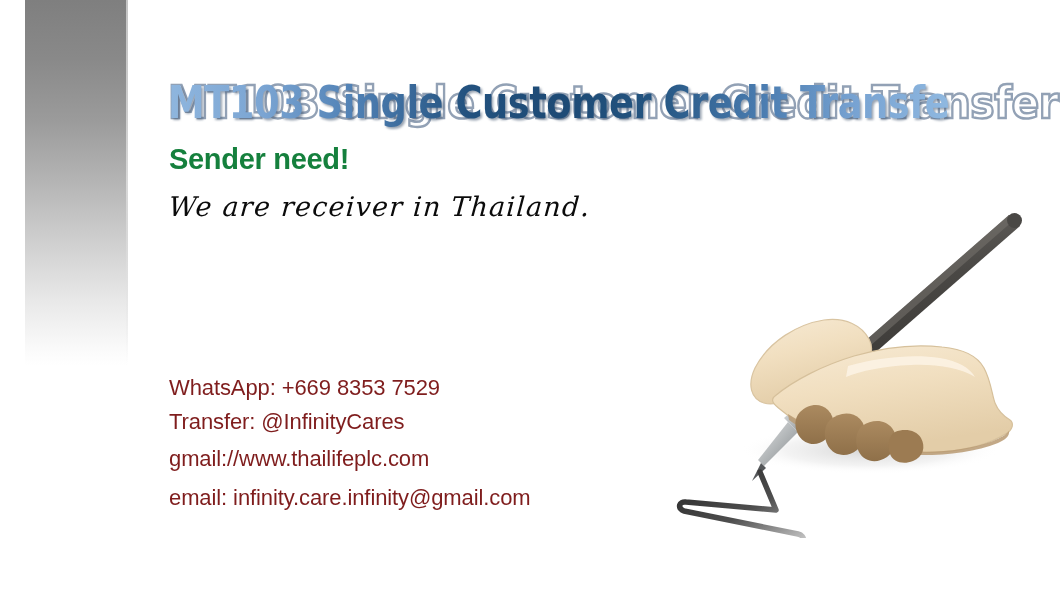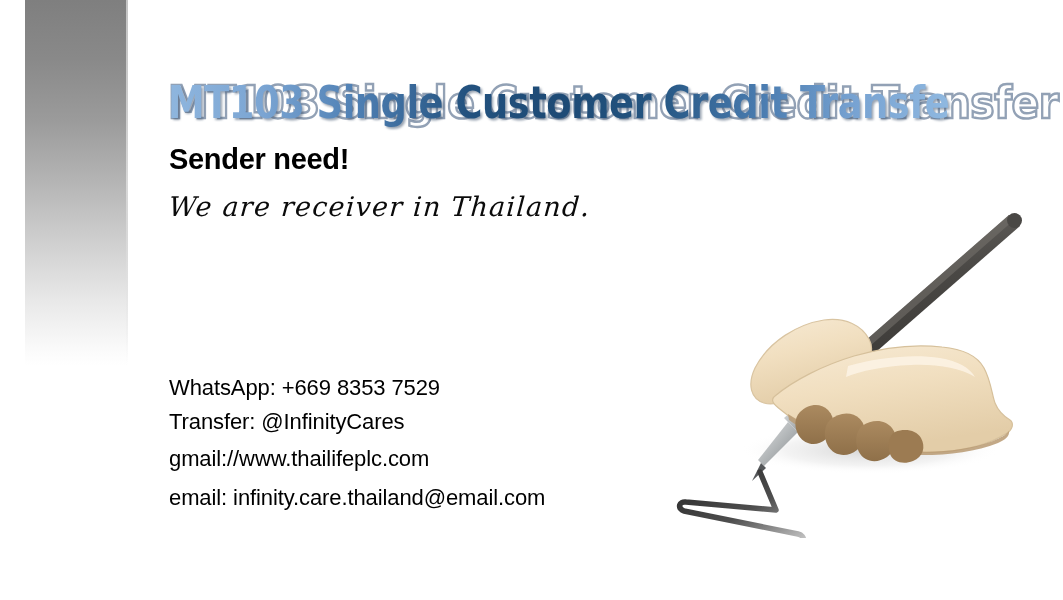--- a/index.html
+++ b/index.html
@@ -86,21 +86,21 @@
     color:transparent;
     -webkit-text-stroke:2.5px rgba(56,84,120,.55);
   }
 
   
   .sender-head{
     position:absolute;
     left:169px;top:143px;
     font-size:29px;
     font-weight:bold;
-    color:#000000;
+    color:#15803d;
     letter-spacing:-0.3px;
     white-space:nowrap;
   }
   .script-line{
     position:absolute;
     left:169px;top:191px;
     font-family:"DejaVu Serif", serif;
     font-style:italic;
     font-size:27px;
     color:#0b0b0b;
@@ -111,21 +111,21 @@
   }
 
   
   .contact{
     position:absolute;
     left:169px;top:371px;
     width:520px;
   }
   .contact-line{
     font-size:22px;
-    color:#000000;
+    color:#7f1d1d;
     line-height:34px;
     white-space:nowrap;
     letter-spacing:-0.1px;
   }
   .contact-line.wide{ line-height:39px; }
 
   
   .art{
     position:absolute;
     left:648px;top:198px;
@@ -144,21 +144,21 @@
   <div class="title-shadow">MT103 Single Customer Credit Transfer</div>
   <div class="title">MT103 Single Customer Credit Transfer</div>
 
   <div class="sender-head">Sender need!</div>
   <div class="script-line">We are receiver in Thailand.</div>
 
   <div class="contact">
     <div class="contact-line">WhatsApp: +669 8353 7529</div>
     <div class="contact-line">Transfer: @InfinityCares</div>
     <div class="contact-line wide">gmail://www.thailifeplc.com</div>
-    <div class="contact-line wide">email: infinity.care.thailand@email.com</div>
+    <div class="contact-line wide">email: infinity.care.infinity@gmail.com</div>
   </div>
 
   <div class="art">
     <svg width="400" height="340" viewBox="0 0 400 340" xmlns="http://www.w3.org/2000/svg">
       <defs>
         <linearGradient id="skinGrad" x1="0" y1="0" x2="0.35" y2="1">
           <stop offset="0%" stop-color="#f7ead4"></stop>
           <stop offset="45%" stop-color="#f1dfc0"></stop>
           <stop offset="100%" stop-color="#e3cda8"></stop>
         </linearGradient>

